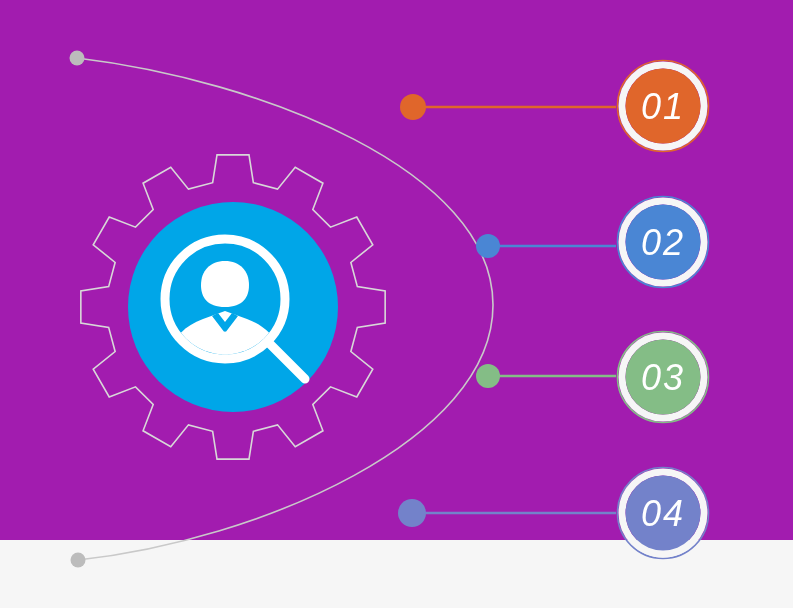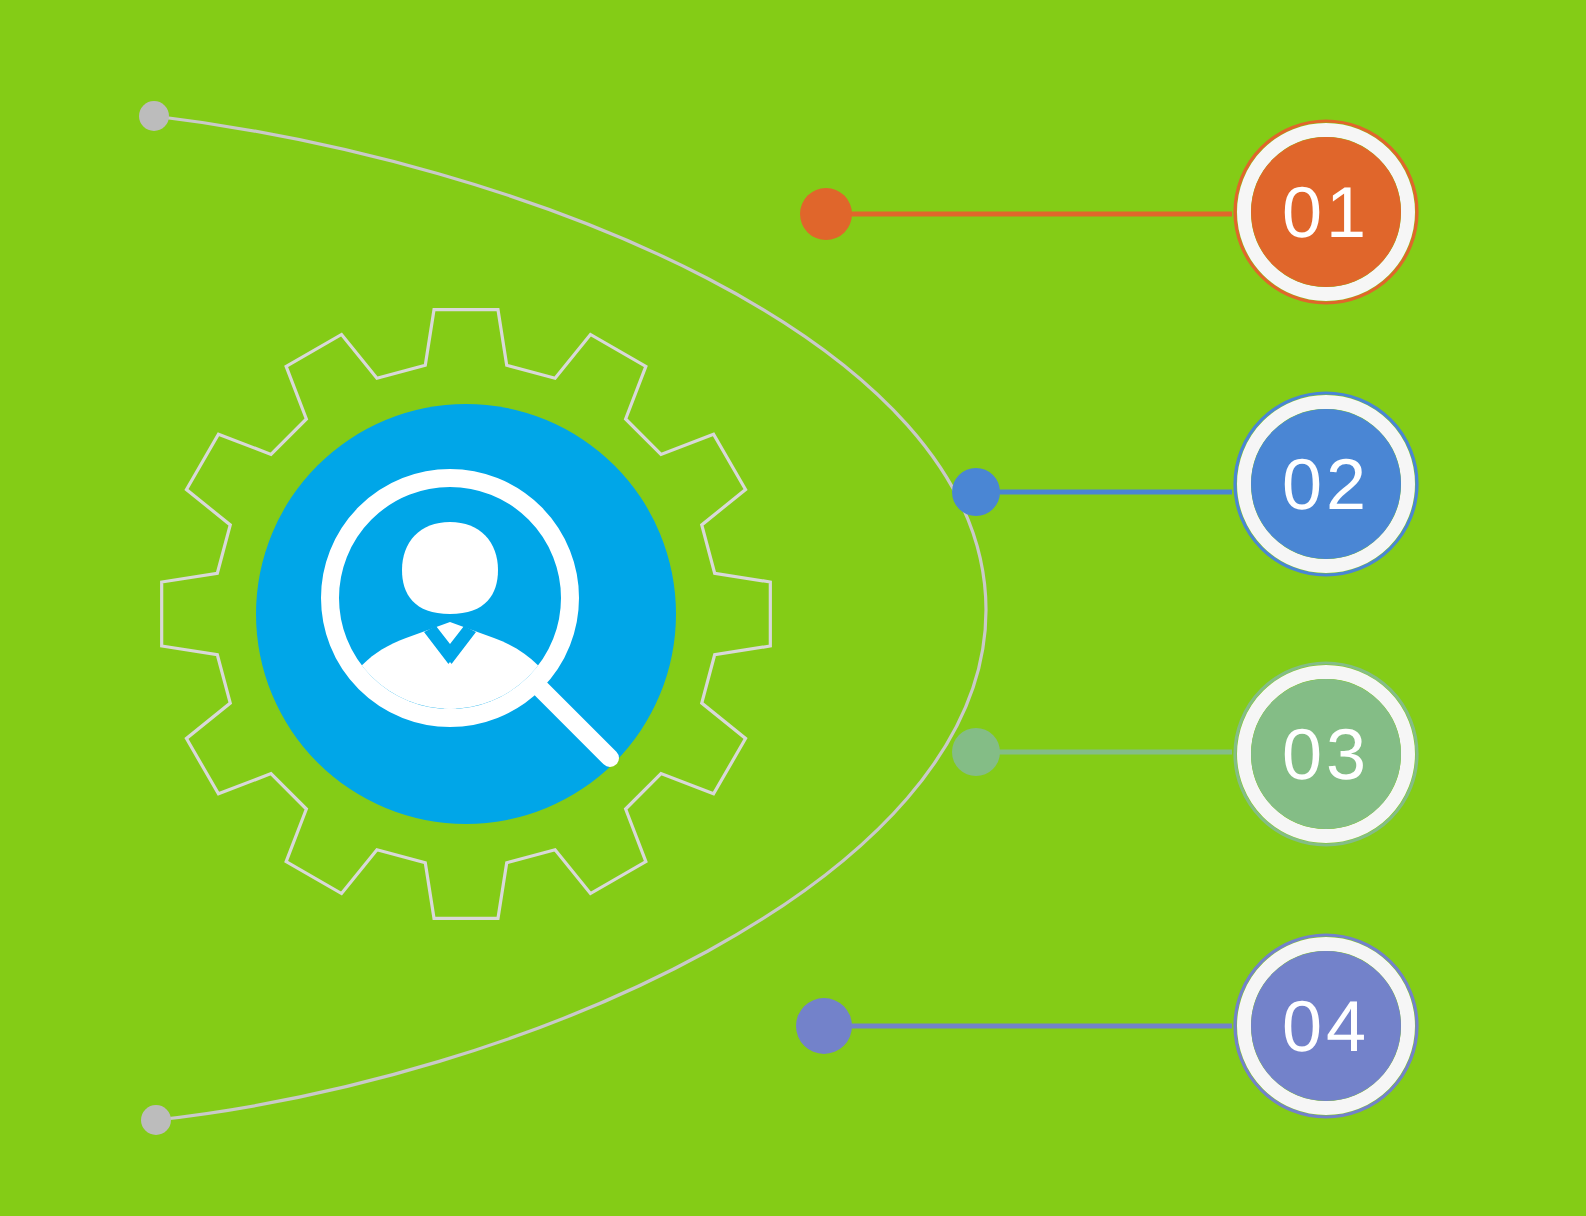--- a/index.html
+++ b/index.html
@@ -10,22 +10,23 @@
   body {
     width: 793px;
     height: 608px;
     background: #f6f6f6;
     font-family: "Liberation Sans", sans-serif;
     overflow: hidden;
   }
   #stage {
     position: relative;
     width: 793px;
-    height: 608px;
-    background: #84cc16;
+    height: 540px;
+    background: #a21caf;
+    font-style: italic;
   }
   #stage > svg {
     position: absolute;
     left: 0;
     top: 0;
   }
   .step-number {
     font-family: "Liberation Sans", sans-serif;
     font-size: 36px;
     font-weight: 400;

